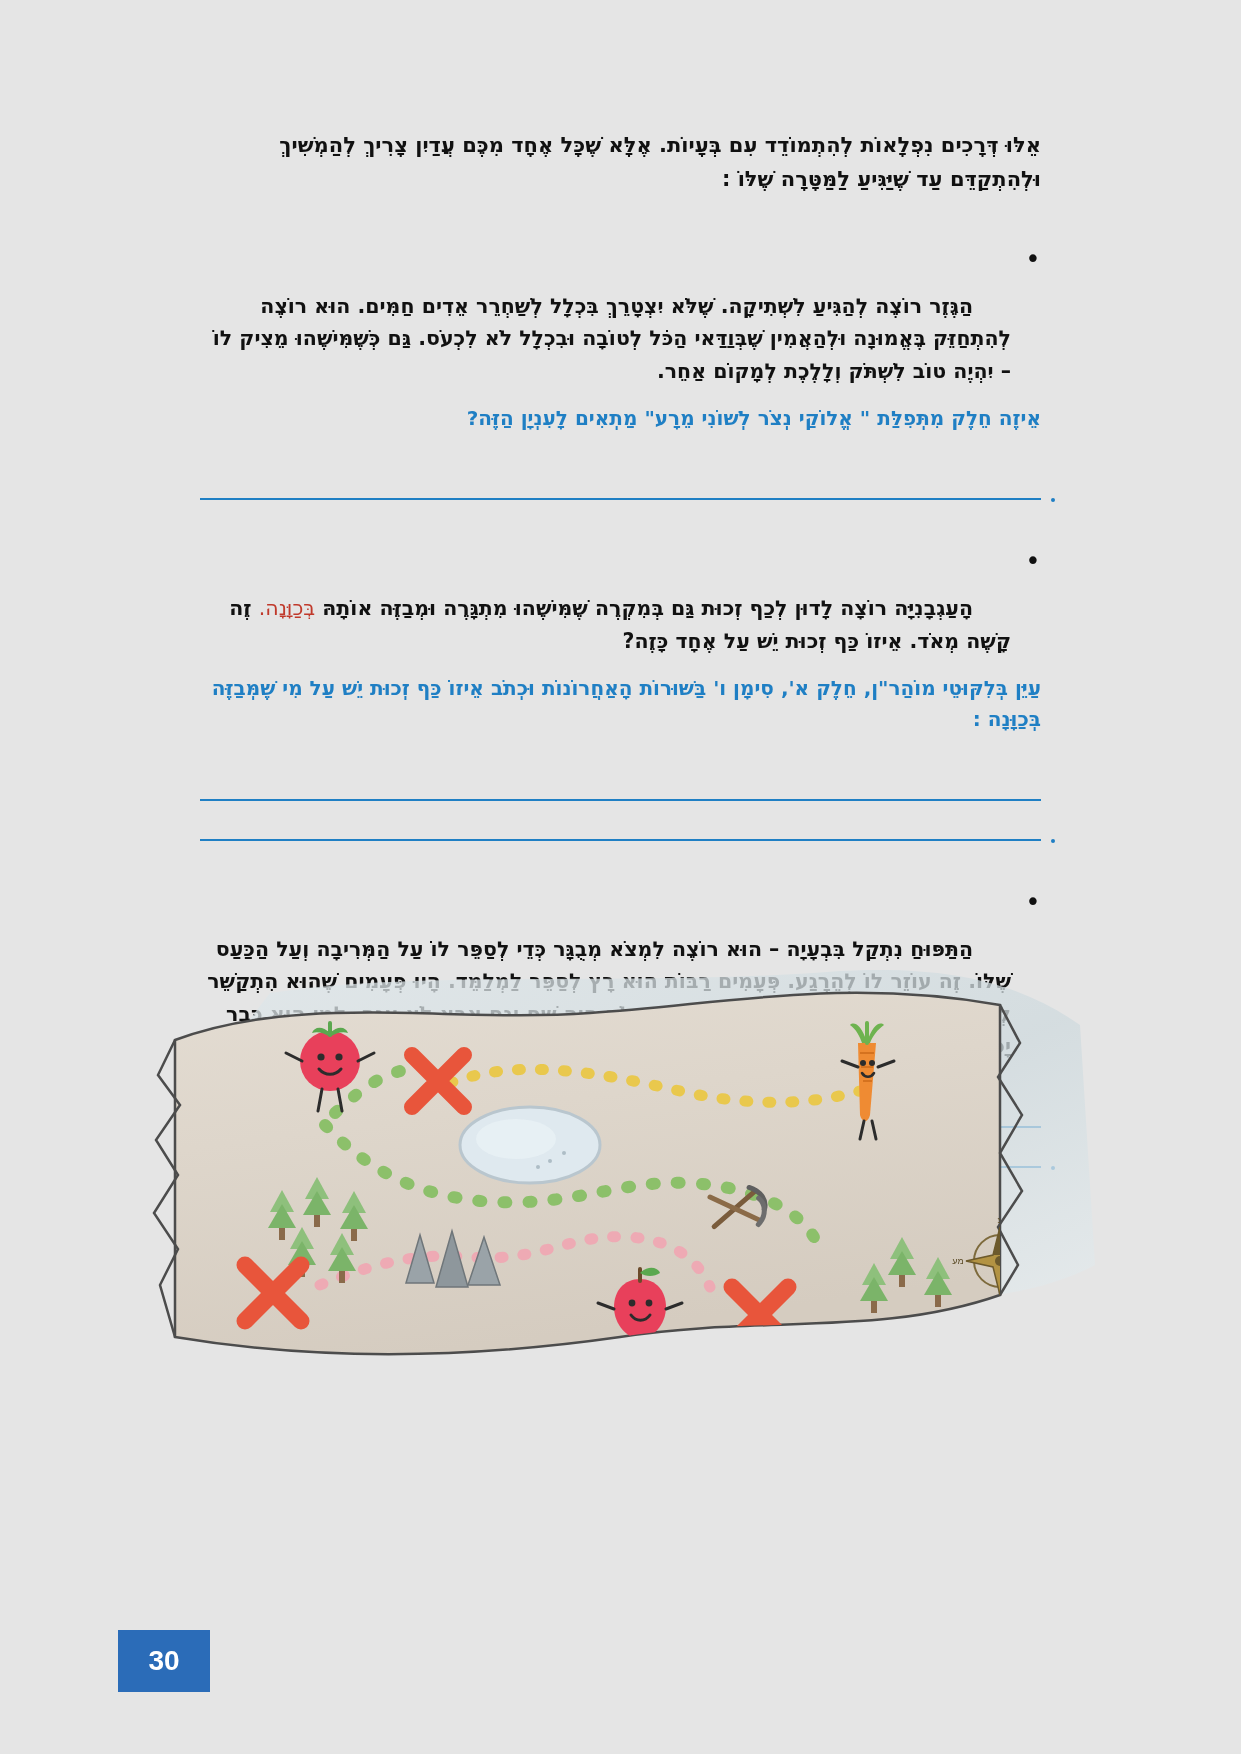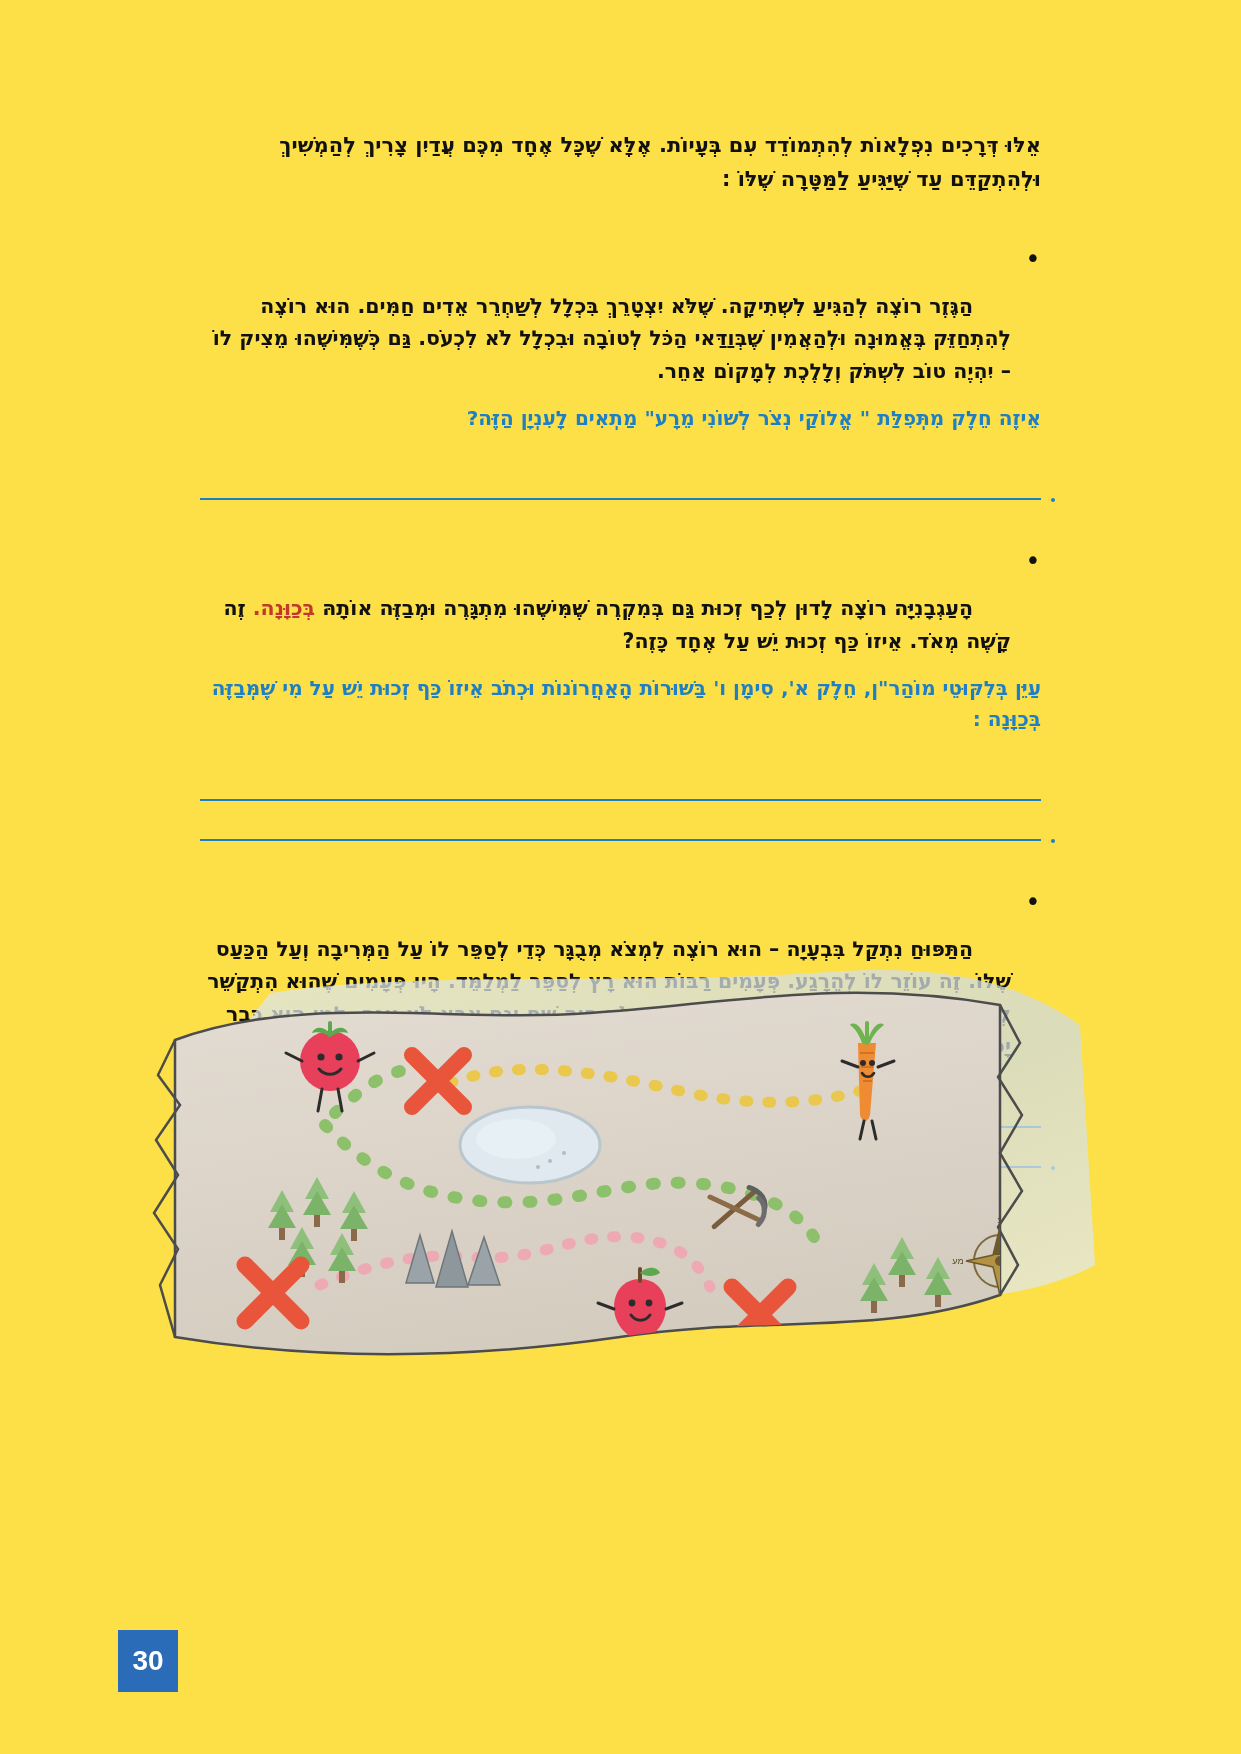--- a/index.html
+++ b/index.html
@@ -11,21 +11,21 @@
     width: 1241px;
     height: 1754px;
     position: relative;
     font-family: "DejaVu Sans", sans-serif;
     color: #1a1a1a;
     overflow: hidden;
   }
   .page {
     position: absolute;
     inset: 0;
-    background: #fde047;
+    background: #e5e5e5;
   }
   .content {
     position: absolute;
     top: 128px;
     right: 200px;
     left: 200px;
     direction: rtl;
     text-align: right;
   }
   .intro {
@@ -61,21 +61,21 @@
     color: #111111;
     text-align: right;
     margin-top: 48px;
   }
   .bullet-text .first-line-indent {
     display: inline-block;
     width: 38px;
   }
   .hl-red {
     color: #c0392b;
-    font-weight: bold;
+    font-weight: normal;
   }
   .question {
     font-size: 20px;
     line-height: 1.55;
     font-weight: bold;
     color: #1f7fc4;
     margin-top: 16px;
     text-align: right;
   }
   .answer-lines {
@@ -107,21 +107,21 @@
     width: 1010px;
     height: 480px;
   }
   .illustration svg { display: block; }
 
   
   .page-number {
     position: absolute;
     bottom: 62px;
     left: 118px;
-    width: 60px;
+    width: 92px;
     height: 62px;
     background: #2b6cb8;
     color: #ffffff;
     display: flex;
     align-items: center;
     justify-content: center;
     font-size: 28px;
     font-weight: bold;
     font-family: "Liberation Sans", sans-serif;
   }

